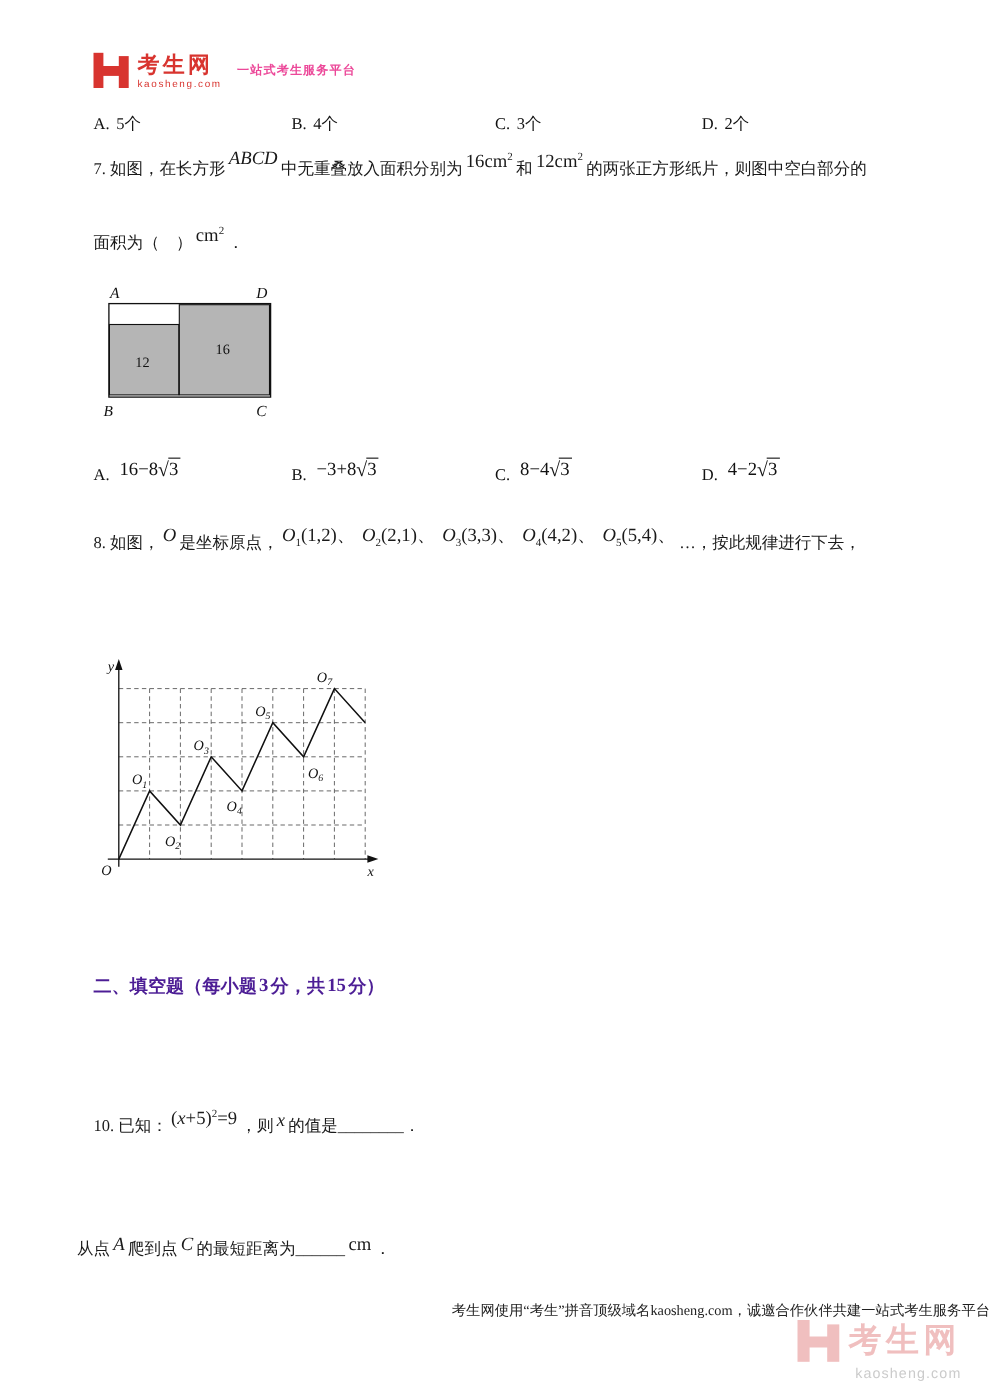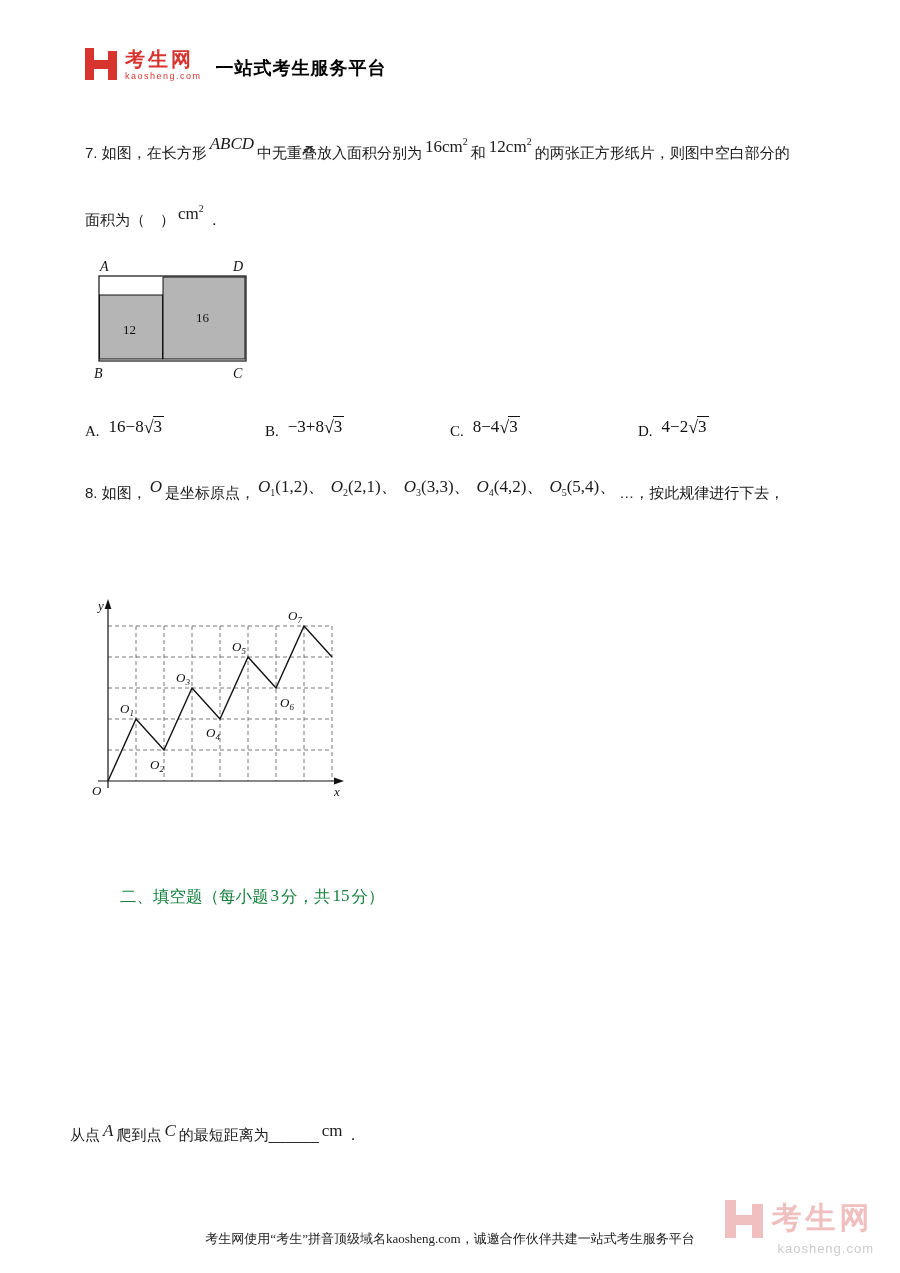--- a/index.html
+++ b/index.html
@@ -2,61 +2,61 @@
 <html><head>
 <meta charset="utf-8">
 <style>
   * { margin:0; padding:0; box-sizing:border-box; }
   html,body { width:900px; background:#ffffff; }
   body { font-family:"Liberation Serif","DejaVu Serif",serif; color:#111; }
   .page { position:relative; width:900px; height:1273px; background:#fff; overflow:hidden; }
 
   .abs { position:absolute; }
   .line { position:absolute; white-space:nowrap; font-size:15px; color:#1a1a1a; line-height:30px; }
-  .cn { font-family:Liberation Sans, sans-serif; }
+  .cn { font-family:Liberation Serif, serif; }
   .eq { font-family:"Liberation Serif","DejaVu Serif",serif; font-size:17px; margin:0 3px; }
   .mvar { font-style:italic; font-family:"Liberation Serif","DejaVu Serif",serif; }
   .r9 { position:relative; top:-9px; display:inline-block; }
   .r6 { position:relative; top:-6px; display:inline-block; }
   .r4 { position:relative; top:-4px; display:inline-block; }
   sup { font-size:10px; vertical-align:super; line-height:0; }
   sub { font-size:10px; vertical-align:sub; line-height:0; }
 
   .rad { display:inline-block; white-space:nowrap; }
   .rad .sign { display:inline-block; font-size:18px; transform:translateY(1px); }
   .rad .bar { display:inline-block; border-top:1.4px solid #111; padding:0 2px 0 1px; margin-left:-1px; }
 
   .optrow { position:absolute; left:85px; width:780px; height:30px; white-space:nowrap; }
   .opt { position:absolute; top:0; white-space:nowrap; font-size:15px; }
   .p0 { left:0; } .p1 { left:180px; } .p2 { left:365px; } .p3 { left:553px; }
   .opt-label { margin-right:6px; }
 
-  .sec { position:absolute; font-family:"Liberation Sans","DejaVu Sans",sans-serif; font-weight:normal; font-size:16.5px; color:#15803d; white-space:nowrap;margin-left:35px; }
+  .sec { position:absolute; font-family:"Liberation Sans","DejaVu Sans",sans-serif; font-weight:bold; font-size:16.5px; color:#4c1d95; white-space:nowrap; }
   .sec .num { font-family:"Liberation Serif","DejaVu Serif",serif; font-size:17px; position:relative; top:-1px; margin:0 2px; }
 
   
   .logo { left:85px; top:48px; display:flex; align-items:flex-start; }
   .hmark { position:relative; width:32px; height:32px; flex:0 0 auto; }
   .hmark .bl, .hmark .br, .hmark .bm { position:absolute; background:#d8342f; }
   .hmark .bl { left:0; top:0; width:9px; height:32px; }
   .hmark .br { right:0; top:3px; width:9px; height:29px; }
   .hmark .bm { left:7px; top:12px; width:18px; height:9px; }
   .logo-col { margin-left:8px; display:flex; flex-direction:column; }
   .logo-name { font-family:"Liberation Sans","DejaVu Sans",sans-serif; font-size:20px; font-weight:bold; color:#d8342f; letter-spacing:3px; line-height:22px; }
   .logo-domain { font-family:"Liberation Sans","DejaVu Sans",sans-serif; font-size:9px; color:#d8342f; letter-spacing:1.5px; margin-top:1px; }
-  .tagline { font-family:"Liberation Sans","DejaVu Sans",sans-serif; font-size:18px; font-weight:bold; color:#000000; margin-left:14px; margin-top:8px; letter-spacing:1px; }
+  .tagline { font-family:"Liberation Sans","DejaVu Sans",sans-serif; font-size:11px; font-weight:bold; color:#ec4899; margin-left:14px; margin-top:8px; letter-spacing:1px; }
 
   
   svg text { font-family:"Liberation Serif","DejaVu Serif",serif; fill:#111; }
   .svg-var { font-style:italic; font-size:14px; }
   .svg-num { font-size:13px; }
   .svg-lab { font-style:italic; font-size:13px; }
 
   
-  .footer { position:absolute; left:0; top:1230px; width:900px; text-align:center; font-size:13px; color:#222; }
+  .footer { position:absolute; left:0; top:1182px; width:900px; text-align:right; font-size:13px; color:#222; }
   .wm { position:absolute; right:26px; top:1198px; }
   .wm-row { display:flex; align-items:center; }
   .wm .hmark { width:38px; height:38px; }
   .wm .hmark .bl, .wm .hmark .br, .wm .hmark .bm { background:#f0bfbf; }
   .wm .hmark .bl { width:11px; height:38px; }
   .wm .hmark .br { width:11px; height:34px; top:4px; }
   .wm .hmark .bm { left:9px; top:15px; width:20px; height:10px; }
   .wm-name { font-family:"Liberation Sans","DejaVu Sans",sans-serif; font-size:30px; font-weight:bold; color:#f0bfbf; letter-spacing:4px; margin-left:8px; }
   .wm-domain { font-family:"Liberation Sans","DejaVu Sans",sans-serif; font-size:13px; color:#cbcbcb; letter-spacing:1px; margin-top:2px; margin-left:52px; }
 </style>
@@ -71,20 +71,26 @@
       <span class="br"></span>
       <span class="bm"></span>
     </div>
     <div class="logo-col">
       <div class="logo-name">考生网</div>
       <div class="logo-domain">kaosheng.com</div>
     </div>
     <div class="tagline">一站式考生服务平台</div>
   </header>
 
+  <div class="optrow" style="top:103px">
+    <span class="opt p0"><span class="opt-label">A.</span><span>5个</span></span>
+    <span class="opt p1"><span class="opt-label">B.</span><span>4个</span></span>
+    <span class="opt p2"><span class="opt-label">C.</span><span>3个</span></span>
+    <span class="opt p3"><span class="opt-label">D.</span><span>2个</span></span>
+  </div>
 
   <div class="line" style="left:85px;top:138px">
     <span class="cn">7. 如图，在长方形</span><span class="eq mvar r9">ABCD</span><span class="cn">中无重叠放入面积分别为</span><span class="eq r6"><span>16cm</span><sup>2</sup></span><span class="cn">和</span><span class="eq r6"><span>12cm</span><sup>2</sup></span><span class="cn">的两张正方形纸片，则图中空白部分的</span>
   </div>
 
   <div class="line" style="left:85px;top:205px">
     <span class="cn">面积为（　）</span><span class="eq r6"><span>cm</span><sup>2</sup></span><span class="cn">．</span>
   </div>
 
   <svg class="abs" style="left:90px;top:258px" width="172" height="126">
@@ -150,20 +156,23 @@
     <text x="194" y="111" class="svg-lab"><tspan>O</tspan><tspan dy="3" font-size="9">6</tspan></text>
     <text x="202" y="24" class="svg-lab"><tspan>O</tspan><tspan dy="3" font-size="9">7</tspan></text>
   </svg>
 
 
   <div class="sec" style="left:85px;top:886px">
     <span>二、填空题（每小题</span><span class="num">3</span><span>分，共</span><span class="num">15</span><span>分）</span>
   </div>
 
 
+  <div class="line" style="left:85px;top:1008px">
+    <span class="cn">10. 已知：</span><span class="eq r6"><span>(</span><span class="mvar">x</span><span>+5)</span><sup>2</sup><span>=9</span></span><span class="cn">，则</span><span class="eq mvar r4">x</span><span class="cn">的值是________．</span>
+  </div>
 
 
   <div class="line" style="left:70px;top:1120px">
     <span class="cn">从点</span><span class="eq mvar r4">A</span><span class="cn">爬到点</span><span class="eq mvar r4">C</span><span class="cn">的最短距离为______</span><span class="eq r4">cm</span><span class="cn">．</span>
   </div>
 
   <div class="footer">
     <span>考生网使用“考生”拼音顶级域名kaosheng.com，诚邀合作伙伴共建一站式考生服务平台</span>
   </div>
 

